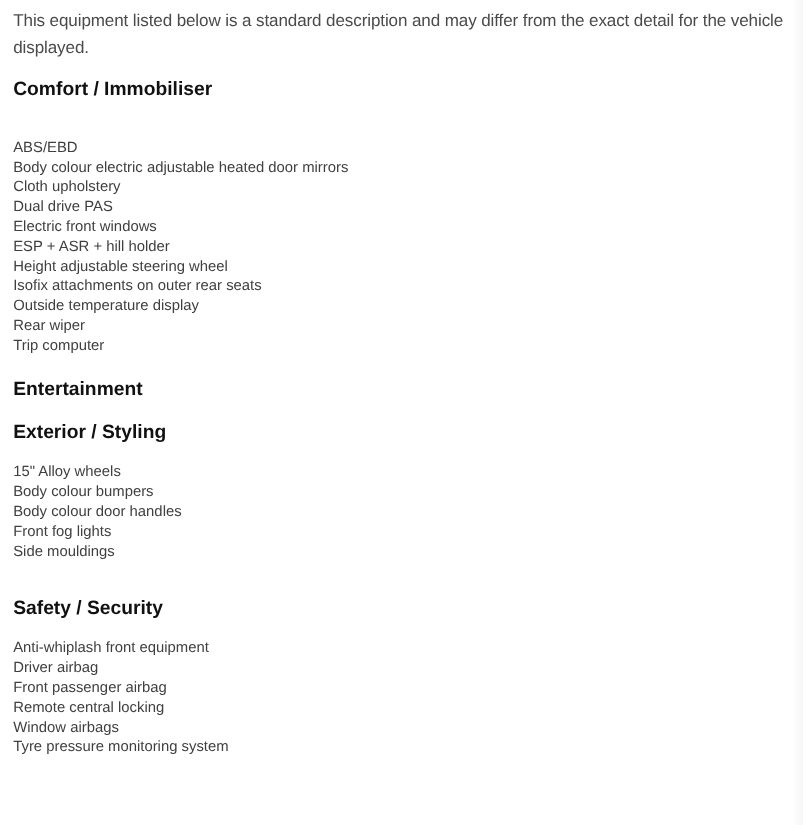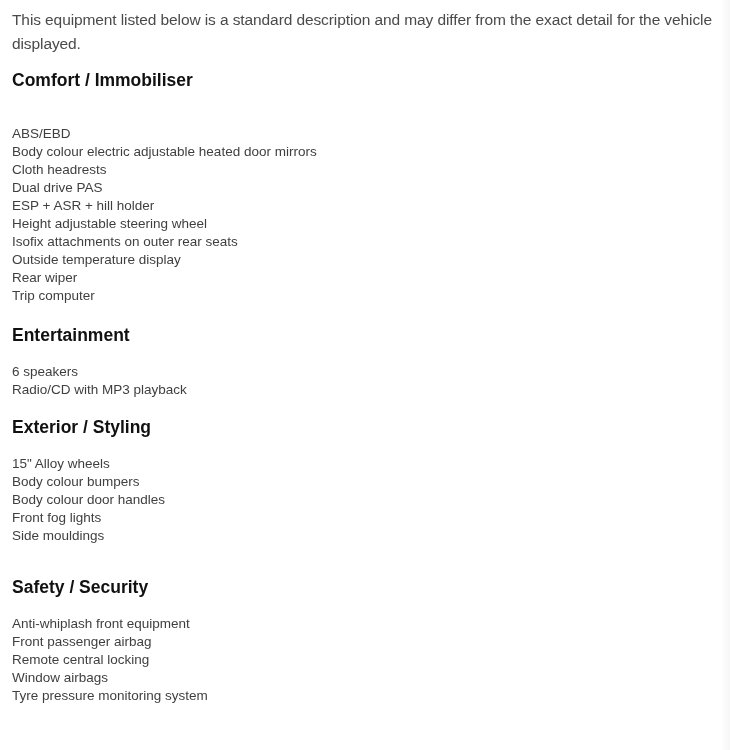--- a/index.html
+++ b/index.html
@@ -41,53 +41,51 @@
 <div class="edge"></div>
 
 <div class="content">
   <p class="intro">This equipment listed below is a standard description and may differ from the exact detail for the vehicle displayed.</p>
 
   <section id="s0">
     <h2 class="section-title">Comfort / Immobiliser</h2>
     <ul class="items">
       <li>ABS/EBD</li>
       <li>Body colour electric adjustable heated door mirrors</li>
-      <li>Cloth headrests</li>
+      <li>Cloth upholstery</li>
       <li>Dual drive PAS</li>
+      <li>Electric front windows</li>
       <li>ESP + ASR + hill holder</li>
       <li>Height adjustable steering wheel</li>
       <li>Isofix attachments on outer rear seats</li>
       <li>Outside temperature display</li>
       <li>Rear wiper</li>
       <li>Trip computer</li>
     </ul>
   </section>
 
   <section id="s1">
     <h2 class="section-title">Entertainment</h2>
-    <ul class="items">
-      <li>6 speakers</li>
-      <li>Radio/CD with MP3 playback</li>
-    </ul>
   </section>
 
   <section id="s2">
     <h2 class="section-title">Exterior / Styling</h2>
     <ul class="items">
       <li>15" Alloy wheels</li>
       <li>Body colour bumpers</li>
       <li>Body colour door handles</li>
       <li>Front fog lights</li>
       <li>Side mouldings</li>
     </ul>
   </section>
 
   <section id="s3">
     <h2 class="section-title">Safety / Security</h2>
     <ul class="items">
       <li>Anti-whiplash front equipment</li>
+      <li>Driver airbag</li>
       <li>Front passenger airbag</li>
       <li>Remote central locking</li>
       <li>Window airbags</li>
       <li>Tyre pressure monitoring system</li>
     </ul>
   </section>
 </div>
 
 </body></html>

